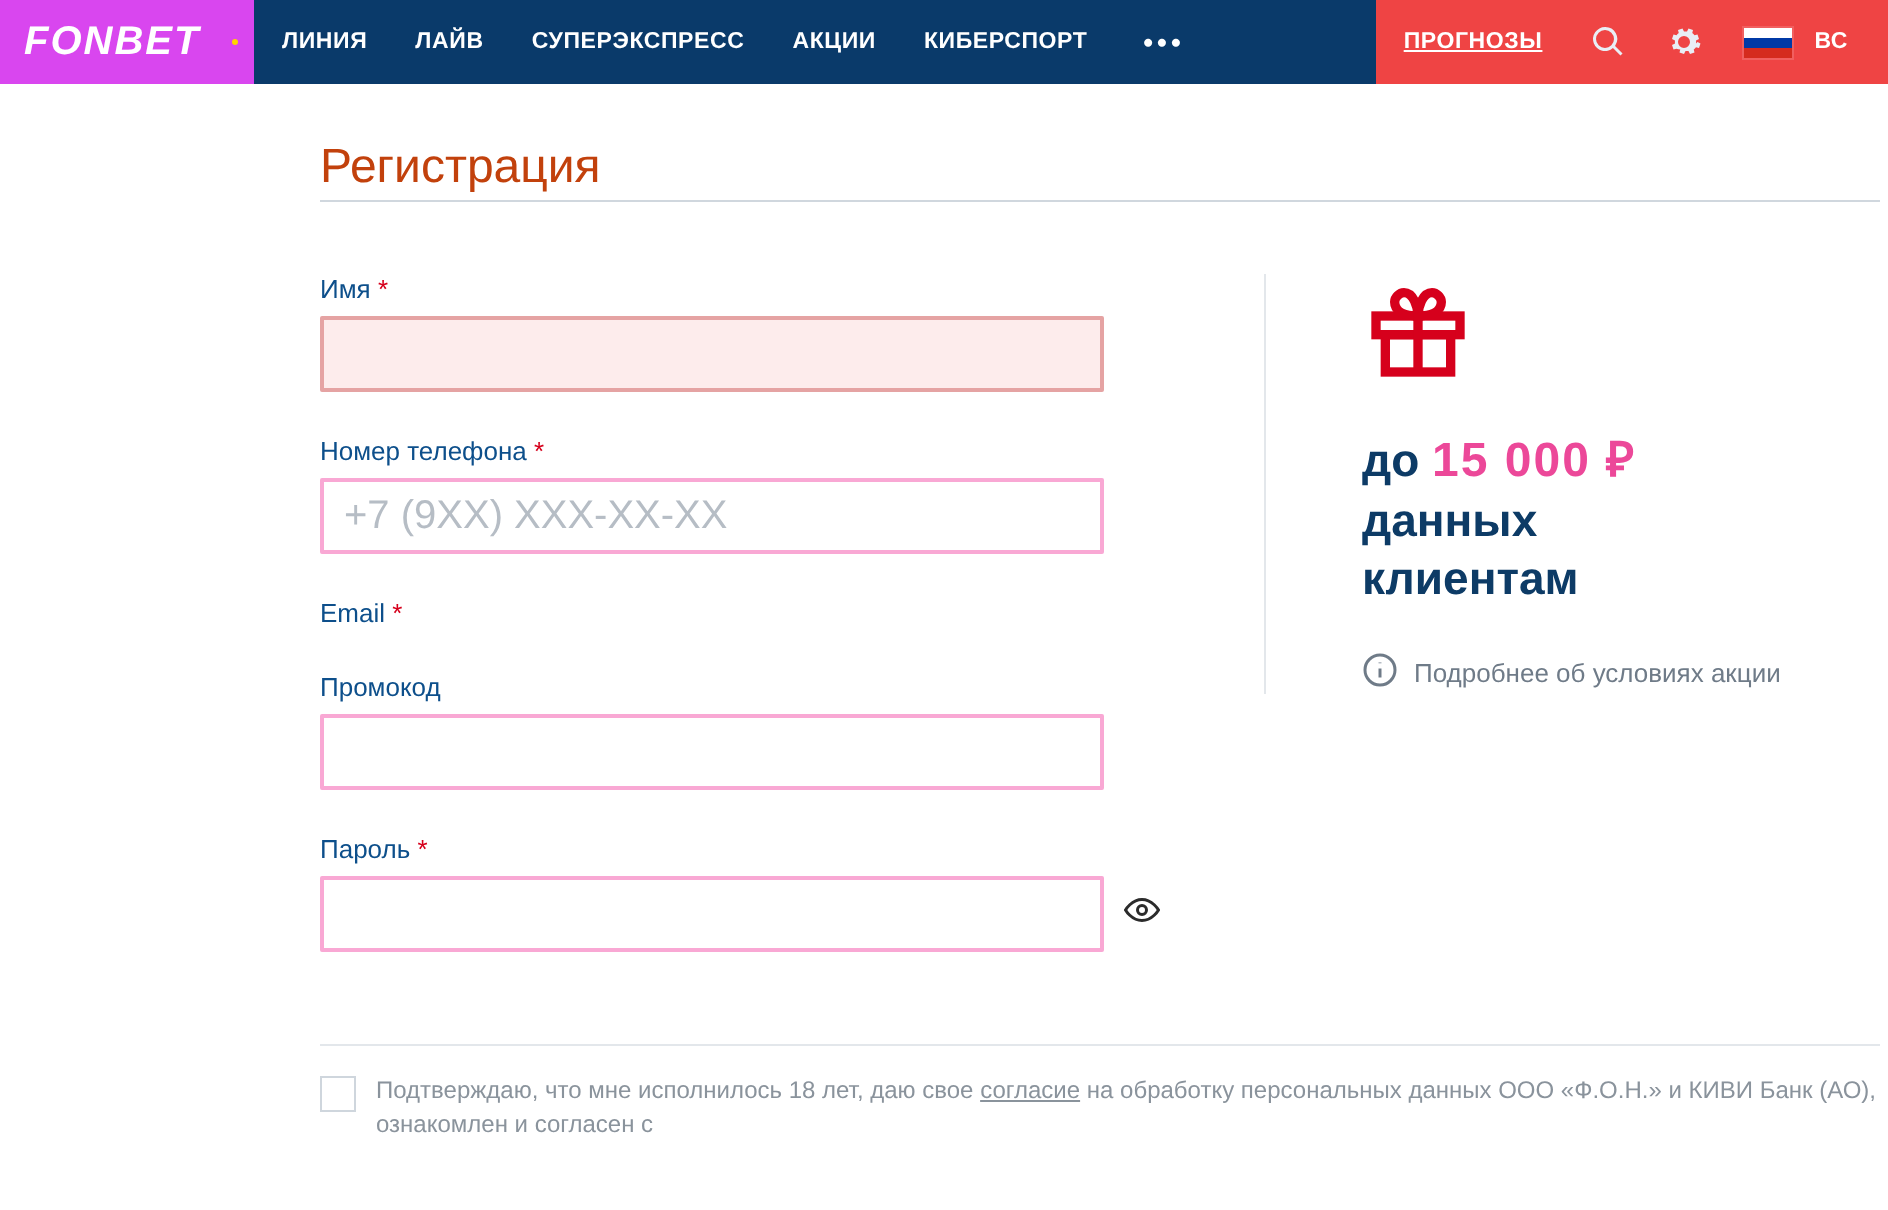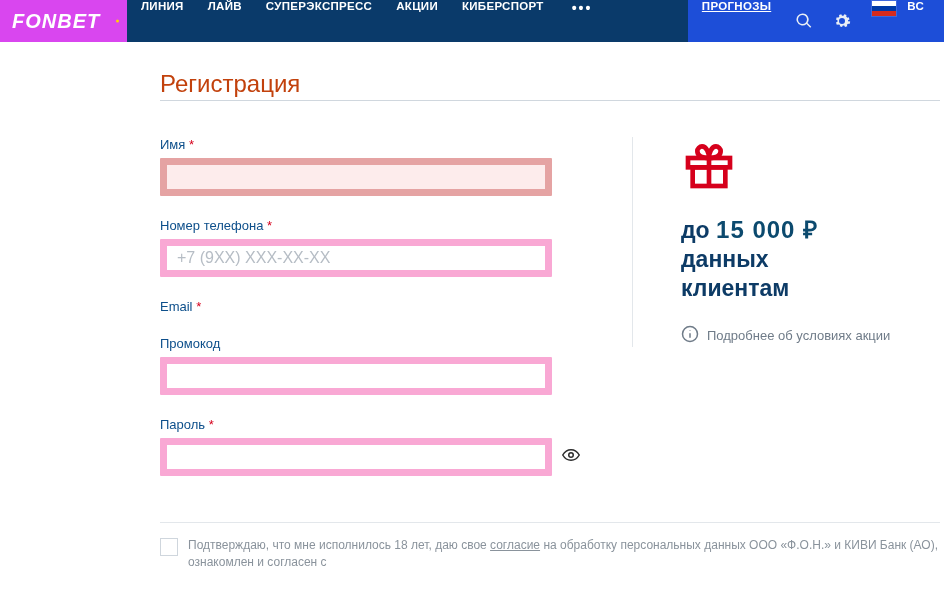--- a/index.html
+++ b/index.html
@@ -1,24 +1,24 @@
 <!DOCTYPE html>
 <html><head>
 <meta charset="utf-8">
 <style>
   * { box-sizing: border-box; margin: 0; padding: 0; }
   html, body { width: 944px; height: 605px; font-family: Arial, Helvetica, sans-serif; background: #fff; overflow: hidden; }
   
   .header { display: flex; align-items: stretch; height: 42px; background: #0a3a6a; color: #fff; }
   .logo { width: 127px; background: #d946ef; display: flex; align-items: center; padding-left: 12px; font-weight: 800; font-style: italic; letter-spacing: 1px; font-size: 20px; position: relative; }
   .logo-dot { position: absolute; right: 8px; top: 50%; transform: translateY(-50%); width: 3px; height: 3px; background: #ffd400; border-radius: 50%; }
-  .nav { display: flex; gap: 24px; padding: 0 14px; font-size: 11.5px; font-weight: 600; letter-spacing: 0.3px; white-space: nowrap; }
+  .nav { display: flex; align-items: center; gap: 24px; padding: 0 14px; font-size: 11.5px; font-weight: 600; letter-spacing: 0.3px; white-space: nowrap; }
   .nav .item { cursor: pointer; }
   .more-dots { font-size: 14px; letter-spacing: 2px; padding: 0 4px; }
-  .header-right { margin-left: auto; display: flex; align-items: flex-start; background: #1d4ed8; height: 100%; }
+  .header-right { margin-left: auto; display: flex; align-items: center; background: #ef4444; height: 100%; }
   .prognozy { font-size: 11.5px; font-weight: 600; text-decoration: underline; padding: 0 14px; cursor: pointer; letter-spacing: 0.3px; }
   .hicon { width: 38px; display: flex; align-items: center; justify-content: center; cursor: pointer; height: 100%; }
   .hicon svg { width: 18px; height: 18px; fill: #e9eef5; }
   .flag { width: 26px; height: 17px; display: flex; flex-direction: column; border: 1px solid rgba(255,255,255,0.15); margin: 0 10px; cursor: pointer; }
   .flag .fw { flex:1; background:#fff; }
   .flag .fb { flex:1; background:#0039a6; }
   .flag .fr { flex:1; background:#d52b1e; }
   .login-partial { font-size: 11.5px; font-weight:600; padding-right: 20px; letter-spacing: 0.3px; }
 
   
@@ -27,32 +27,32 @@
   .title-rule { border: none; border-top: 1px solid #d0d7de; margin-bottom: 36px; width: 780px; }
 
   .columns { display: flex; width: 780px; }
   .form-col { width: 460px; }
   .divider { width: 1px; background: #e3e7eb; margin: 0 0 0 12px; height: 210px; align-self: flex-start; }
   .promo-col { padding-left: 48px; padding-top: 0; }
 
   .field { margin-bottom: 22px; }
   .field label { display: block; font-size: 13px; color: #0d4f8b; margin-bottom: 6px; }
   .req { color: #d6001c; }
-  .input { width: 392px; height: 38px; border: 7px solid #f9a8d4; border-radius: 1px; font-size: 16px; padding: 0 10px; color: #444; }
+  .input { width: 392px; height: 38px; border: 2px solid #f9a8d4; border-radius: 1px; font-size: 20px; padding: 0 10px; color: #444; }
   .input::placeholder { color: #b6bdc5; }
   .input.error { background: #fdecec; border-color: #e5a3a3; }
   .password-wrap { display: flex; align-items: center; gap: 10px; width: 420px; }
   .password-wrap .input { width: 392px; }
   .eye { cursor: pointer; color: #2b2b2b; }
   .eye svg { width: 18px; height: 18px; fill: none; stroke: #2b2b2b; stroke-width: 2; }
 
   
   .gift-icon { color: #d6001c; margin-bottom: 18px; }
   .promo-text { font-size: 23px; font-weight: 700; color: #0d3b66; line-height: 1.25; }
-  .promo-amount { color: #0c4a6e; font-weight: 800; font-size: 24px; letter-spacing: 1px; }
+  .promo-amount { color: #ec4899; font-weight: 800; font-size: 24px; letter-spacing: 1px; }
   .ruble { font-size: 24px; }
   .promo-link { display: flex; align-items: center; gap: 8px; margin-top: 22px; color: #6f7b88; font-size: 13px; cursor: pointer; }
   .info-icon svg { width: 18px; height: 18px; fill: none; stroke: #6f7b88; stroke-width: 2; }
 
   
   .section-rule { border: none; border-top: 1px solid #e3e7eb; width: 780px; margin: 24px 0 14px 0; }
   .consent { display: flex; gap: 10px; width: 780px; }
   .checkbox { width: 18px; height: 18px; border: 1px solid #cfd6dd; flex: 0 0 18px; margin-top: 1px; cursor: pointer; }
   .consent-text { font-size: 12px; color: #8a939c; line-height: 1.45; }
   .consent-text .u { text-decoration: underline; cursor: pointer; }

